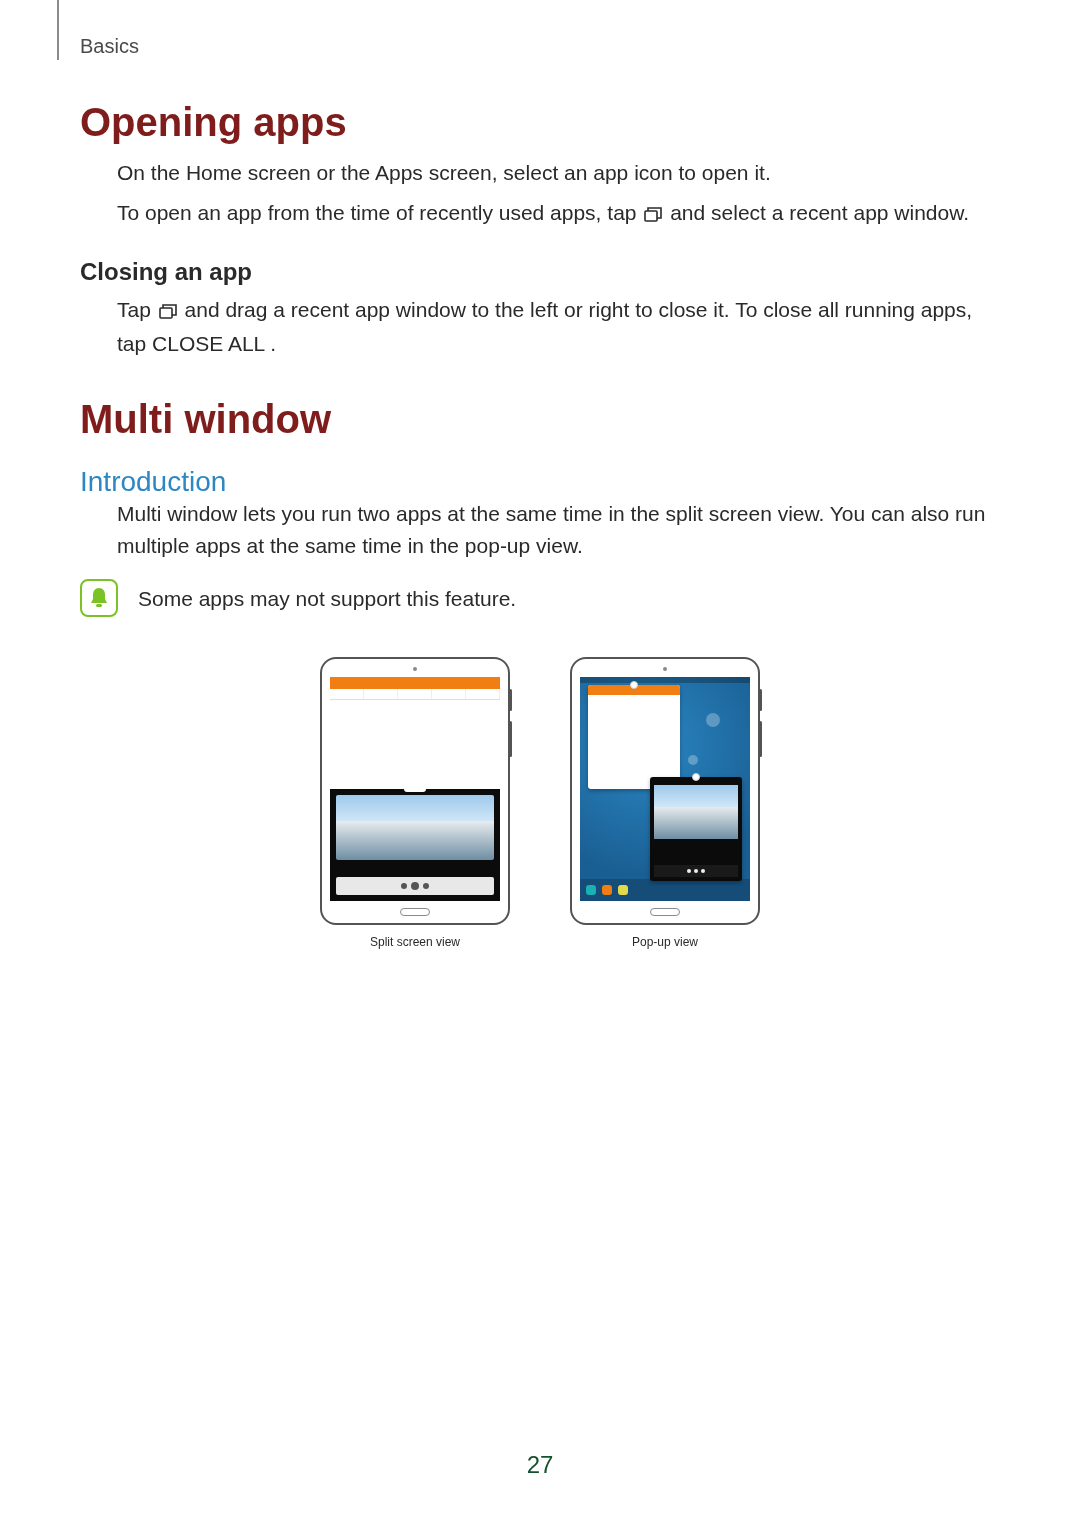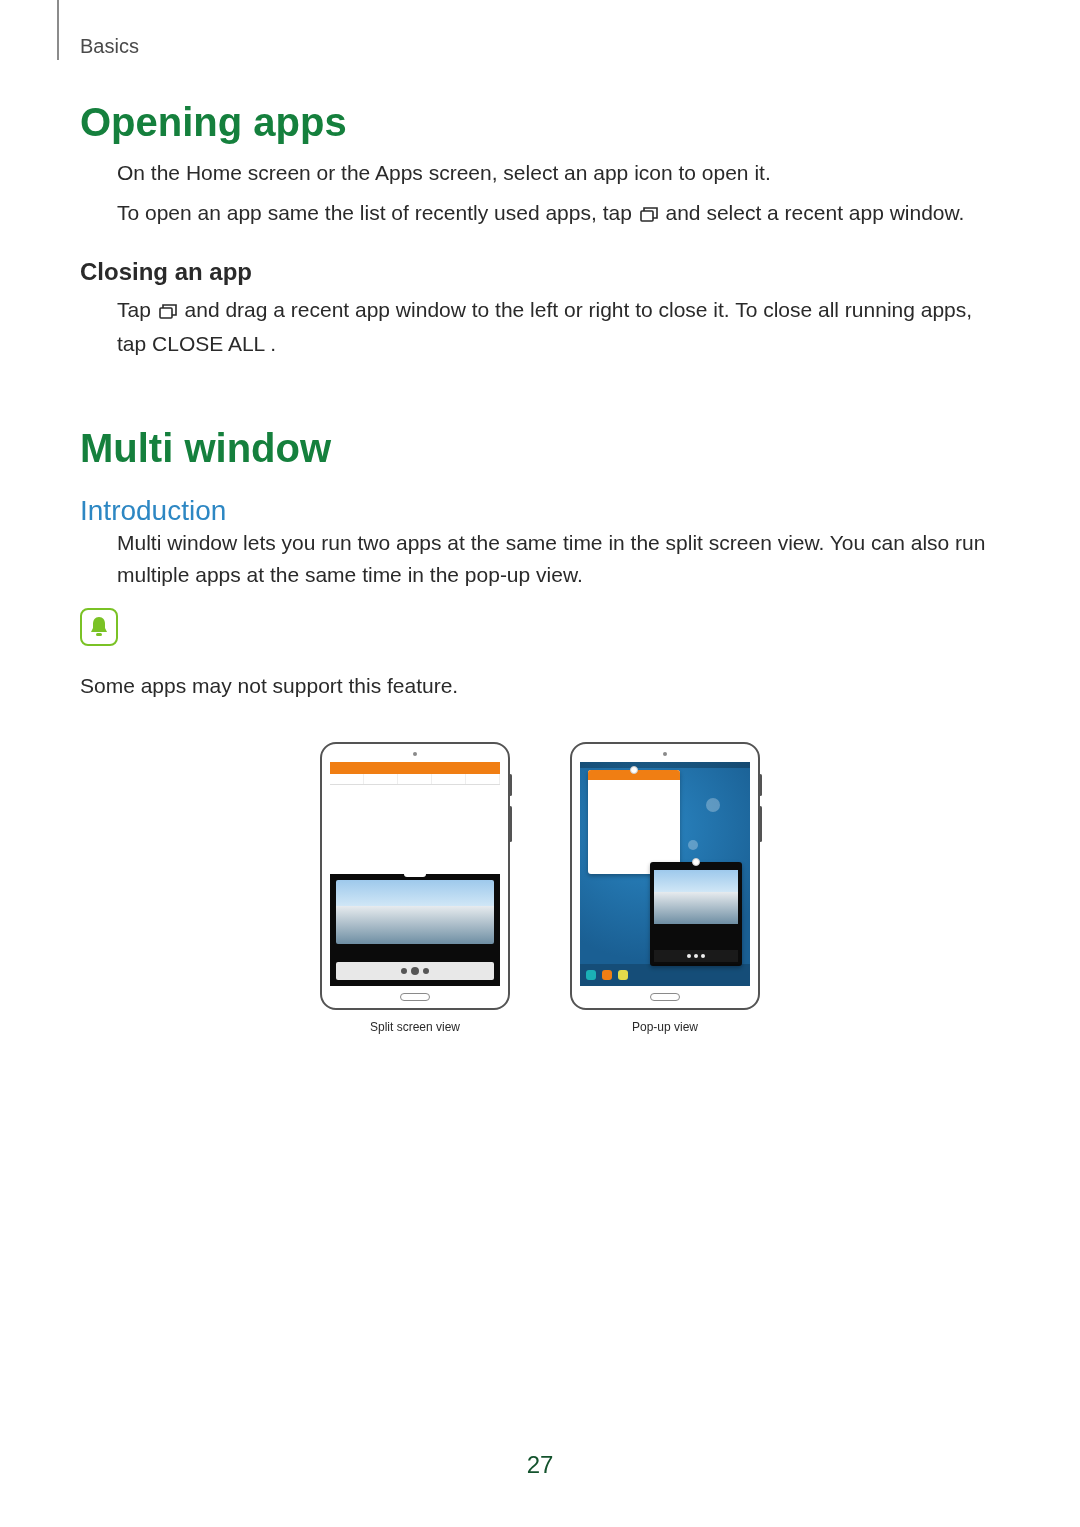--- a/index.html
+++ b/index.html
@@ -1,27 +1,27 @@
 <!DOCTYPE html>
 <html><head>
 <meta charset="utf-8">
 <style>
   * { box-sizing: border-box; margin: 0; padding: 0; }
   html, body { width: 1080px; height: 1527px; background: #fff; font-family: "Segoe UI", "Myriad Pro", Arial, sans-serif; color: #2a2a2a; }
   .page { position: relative; width: 1080px; height: 1527px; padding: 40px 80px 40px 80px; }
   .vrule { position: absolute; left: 57px; top: 0; width: 2px; height: 60px; background: #8b8b8b; }
   .header-label { position: absolute; left: 80px; top: 35px; font-size: 20px; color: #4a4a4a; }
   .content { margin-top: 60px; }
-  h1.major { color: #15803d; font-size: 40px; font-weight: 600; margin-top: 28px; margin-bottom: 12px; }
+  h1.major { color: #7f1d1d; font-size: 40px; font-weight: 600; margin-top: 28px; margin-bottom: 12px; }
   h2.sub { color: #2d87c3; font-size: 28px; font-weight: 500; margin-top: 24px; }
   h3.minor { color: #2a2a2a; font-size: 24px; font-weight: 600; margin-top: 28px; margin-bottom: 8px; }
   p.body { font-size: 21px; line-height: 1.5; color: #2a2a2a; margin-bottom: 8px; margin-left: 37px; }
   .bold { font-weight: 400; }
   .inline-icon { display: inline-block; vertical-align: -2px; margin: 0 2px; }
-  .note-row { display: flex; align-items: flex-start; gap: 20px; margin-top: 18px; flex-direction: column; }
+  .note-row { display: flex; align-items: flex-start; gap: 20px; margin-top: 18px; }
   .note-icon { width: 38px; height: 38px; border: 2px solid #7ac225; border-radius: 8px; display: flex; align-items: center; justify-content: center; flex-shrink: 0; }
   .note-text { font-size: 21px; line-height: 1.5; color: #2a2a2a; padding-top: 4px; }
   .figures { display: flex; justify-content: center; gap: 60px; margin-top: 40px; }
   .figure { display: flex; flex-direction: column; align-items: center; }
   .device { width: 190px; height: 268px; border: 2px solid #545454; border-radius: 16px; background: #fff; position: relative; padding: 18px 8px 22px 8px; }
   .side-btn { position:absolute; right:-4px; width:3px; background:#545454; border-radius:2px; }
   .side-btn.a{ top:30px; height:22px;} .side-btn.b{ top:62px; height:36px;}
   .camera { position: absolute; top: 8px; left: 50%; transform: translateX(-50%); width: 4px; height: 4px; border-radius: 50%; background: #8a8a8a; }
   .home { position: absolute; bottom: 7px; left: 50%; transform: translateX(-50%); width: 30px; height: 8px; border: 1.5px solid #8a8a8a; border-radius: 5px; }
   .screen { width: 100%; height: 100%; background: #f2f2f2; position: relative; overflow: hidden; }
@@ -69,21 +69,21 @@
   <div class="vrule"></div>
   <div class="header-label">Basics</div>
 
   <div class="content">
 
     <h1 class="major">Opening apps</h1>
 
     <p class="body">On the Home screen or the Apps screen, select an app icon to open it.</p>
 
     <p class="body">
-      <span>To open an app same the list of recently used apps, tap </span>
+      <span>To open an app from the time of recently used apps, tap </span>
       <span class="inline-icon">
         <svg width="18" height="15" viewBox="0 0 18 15">
             <rect x="1" y="4" width="12" height="10" rx="1" fill="none" stroke="#2a2a2a" stroke-width="1.6"></rect>
             <path d="M4 4 V1 H17 V11 H13" fill="none" stroke="#2a2a2a" stroke-width="1.6"></path>
           </svg>
       </span>
       <span> and select a recent app window.</span>
     </p>
 
     <h3 class="minor">Closing an app</h3>
@@ -94,21 +94,21 @@
         <svg width="18" height="15" viewBox="0 0 18 15">
             <rect x="1" y="4" width="12" height="10" rx="1" fill="none" stroke="#2a2a2a" stroke-width="1.6"></rect>
             <path d="M4 4 V1 H17 V11 H13" fill="none" stroke="#2a2a2a" stroke-width="1.6"></path>
           </svg>
       </span>
       <span> and drag a recent app window to the left or right to close it. To close all running apps, tap </span>
       <span class="bold">CLOSE ALL</span>
       <span>.</span>
     </p>
 
-    <h1 class="major" style="margin-top:67px;">Multi window</h1>
+    <h1 class="major" style="margin-top:38px;">Multi window</h1>
 
     <h2 class="sub">Introduction</h2>
 
     <p class="body">Multi window lets you run two apps at the same time in the split screen view. You can also run multiple apps at the same time in the pop-up view.</p>
 
     <div class="note-row">
       <div class="note-icon">
         <svg width="22" height="24" viewBox="0 0 22 24">
             <path d="M11 2 C7 2 5 5 5 9 V13 L3 17 H19 L17 13 V9 C17 5 15 2 11 2 Z" fill="#7ac225"></path>
             <rect x="8" y="18" width="6" height="3" rx="1.5" fill="#7ac225"></rect>

